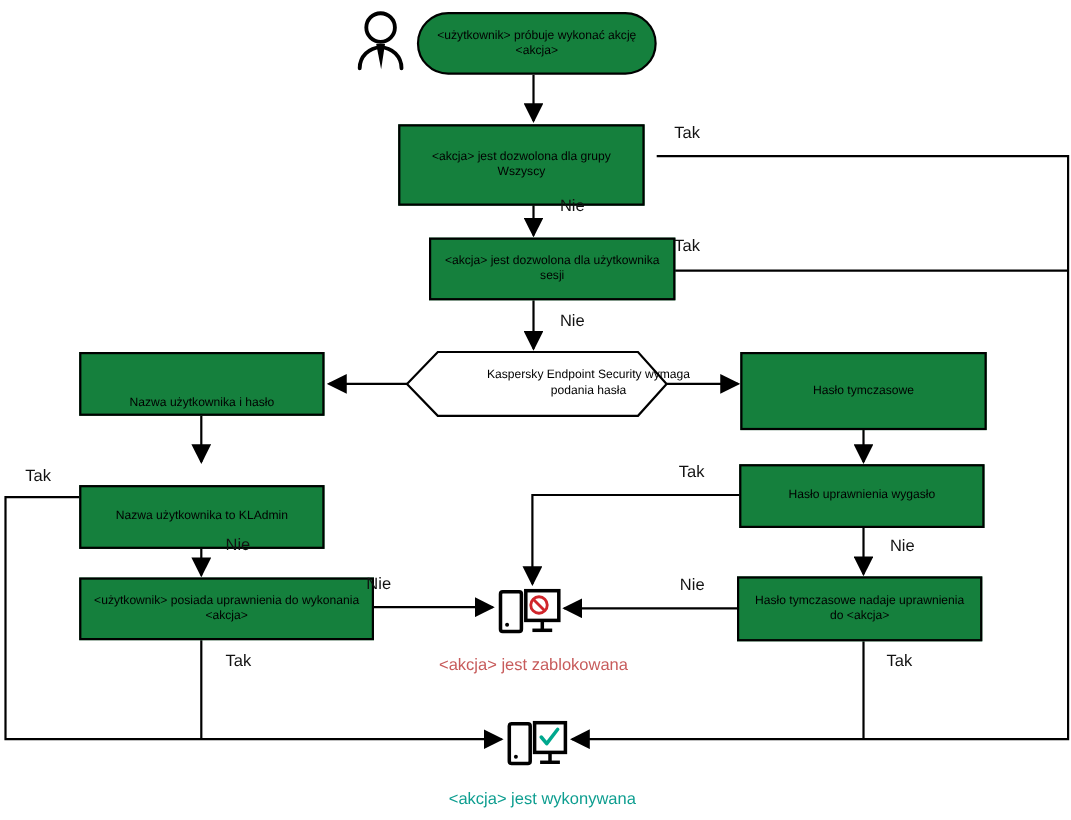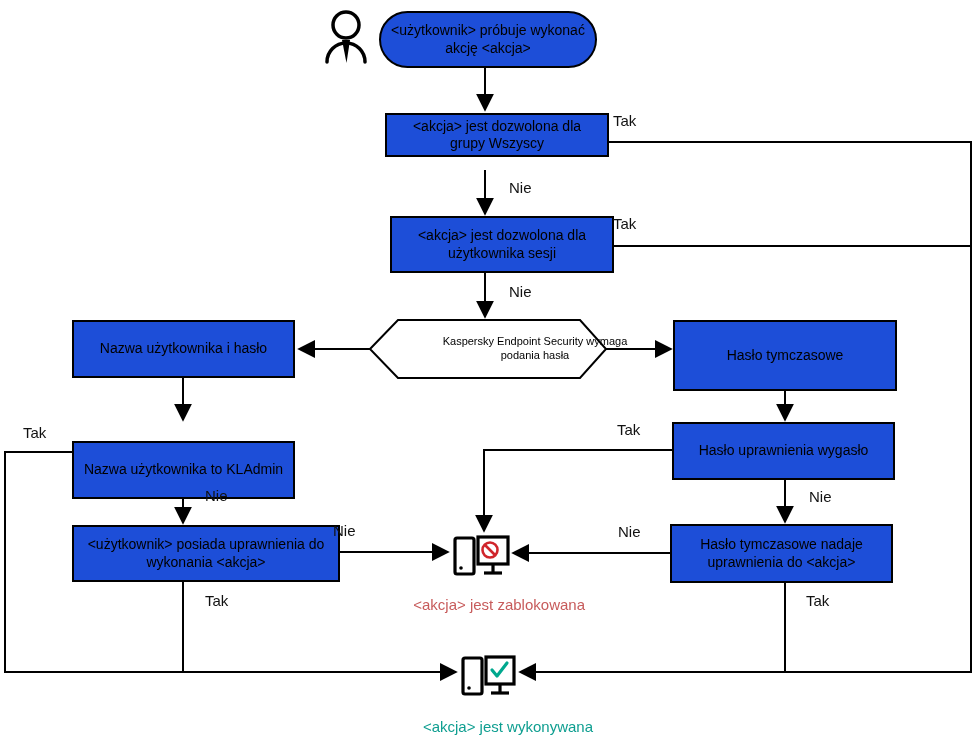--- a/index.html
+++ b/index.html
@@ -2,34 +2,34 @@
 <html style="--blocked-color: #c75b5b; --executed-color: #0e9e90;"><head>
 <meta charset="utf-8">
 <style>
   html,body{margin:0;padding:0;background:#fff;}
   .canvas{
     position:relative;width:974px;height:745px;background:#ffffff;
     font-family:"Liberation Sans","DejaVu Sans",sans-serif;overflow:hidden;
   }
   .wires{position:absolute;left:0;top:0;width:974px;height:745px;}
   .node{
-    position:absolute;box-sizing:border-box;border:2px solid #000;background:#1d4ed8;
+    position:absolute;box-sizing:border-box;border:2px solid #000;background:#15803d;
     display:flex;align-items:center;justify-content:center;text-align:center;
-    font-size:14px;line-height:1.25;color:#000;padding:2px 8px;
+    font-size:11px;line-height:1.25;color:#000;padding:2px 8px;
   }
   .pill{border-radius:29px;}
   .hex-text{
     position:absolute;box-sizing:border-box;display:flex;align-items:center;justify-content:center;
     text-align:center;font-size:11px;line-height:1.25;color:#000;background:transparent;border:none;
   }
   .edge-label{
     position:absolute;font-size:15px;color:#111;white-space:nowrap;text-align:right;
   }
   .outcome{
-    position:absolute;font-size:15px;white-space:nowrap;text-align:right;width:200px;
+    position:absolute;font-size:15px;white-space:nowrap;text-align:center;width:200px;
   }
   .outcome.blocked{color:var(--blocked-color,#c75b5b);}
   .outcome.executed{color:var(--executed-color,#0e9e90);}
 </style>
 </head>
 <body>
 
 <div class="canvas">
 
   <svg class="wires" viewBox="0 0 974 745" xmlns="http://www.w3.org/2000/svg">
@@ -86,33 +86,33 @@
       <line x1="500" y1="685" x2="500" y2="692" stroke="#000" stroke-width="3.2"></line>
       <line x1="491" y1="693" x2="509" y2="693" stroke="#000" stroke-width="3.2"></line>
       <polyline points="492,670 497,676 507,663" fill="none" stroke="#00a88e" stroke-width="3.2" stroke-linecap="round" stroke-linejoin="round"></polyline>
     </g>
   </svg>
 
   <div class="node pill" style="left:379px;top:11px;width:218px;height:57px;">
     <span>&lt;użytkownik&gt; próbuje wykonać akcję &lt;akcja&gt;</span>
   </div>
 
-  <div class="node" style="left:385px;top:113px;width:224px;height:44px;">
+  <div class="node" style="left:362px;top:113px;width:224px;height:74px;">
     <span>&lt;akcja&gt; jest dozwolona dla grupy Wszyscy</span>
   </div>
 
   <div class="node" style="left:390px;top:216px;width:224px;height:57px;">
     <span>&lt;akcja&gt; jest dozwolona dla użytkownika sesji</span>
   </div>
 
   <div class="hex-text" style="left:418px;top:324px;width:186px;height:50px;margin-left:24px;">
     <span>Kaspersky Endpoint Security wymaga podania hasła</span>
   </div>
 
-  <div class="node" style="left:72px;top:320px;width:223px;height:58px;">
+  <div class="node" style="left:72px;top:320px;width:223px;height:58px;align-items:flex-end;">
     <span>Nazwa użytkownika i hasło</span>
   </div>
 
   <div class="node" style="left:72px;top:422px;width:223px;height:58px;margin-top:19px;">
     <span>Nazwa użytkownika to KLAdmin</span>
   </div>
 
   <div class="node" style="left:72px;top:525px;width:268px;height:57px;">
     <span>&lt;użytkownik&gt; posiada uprawnienia do wykonania &lt;akcja&gt;</span>
   </div>

